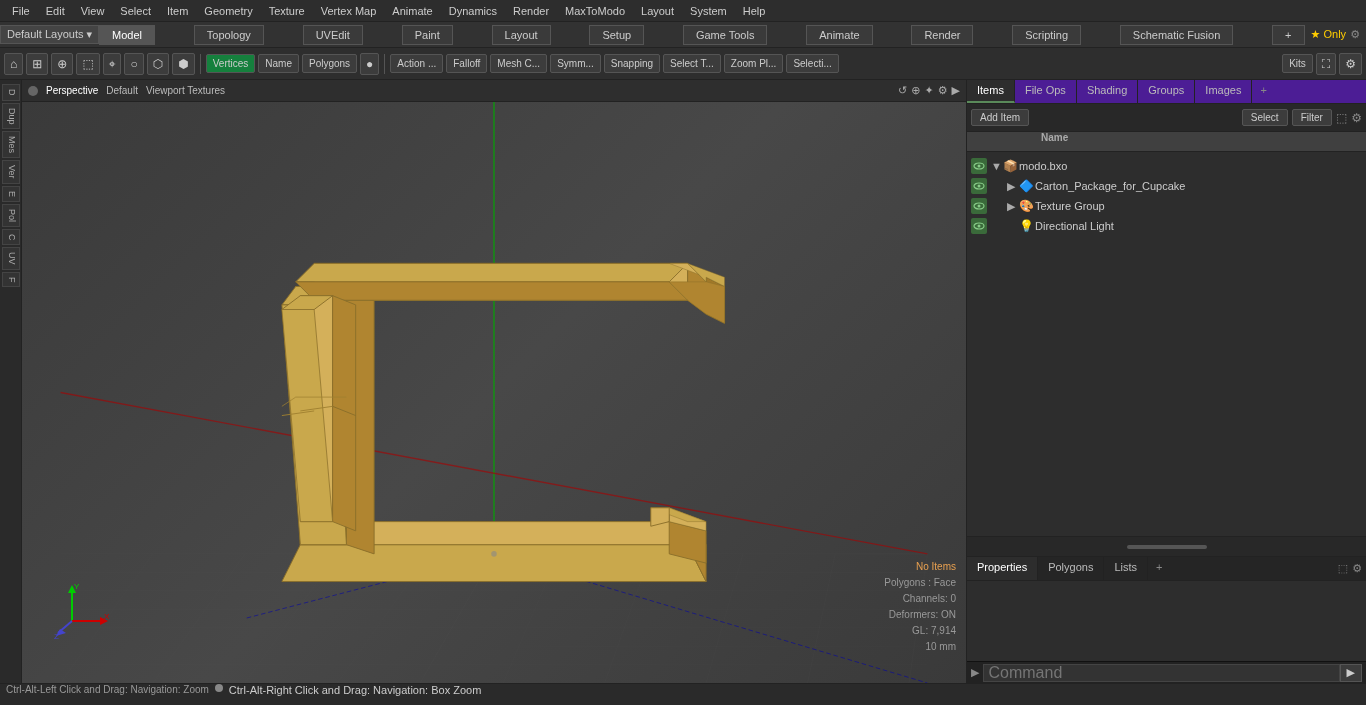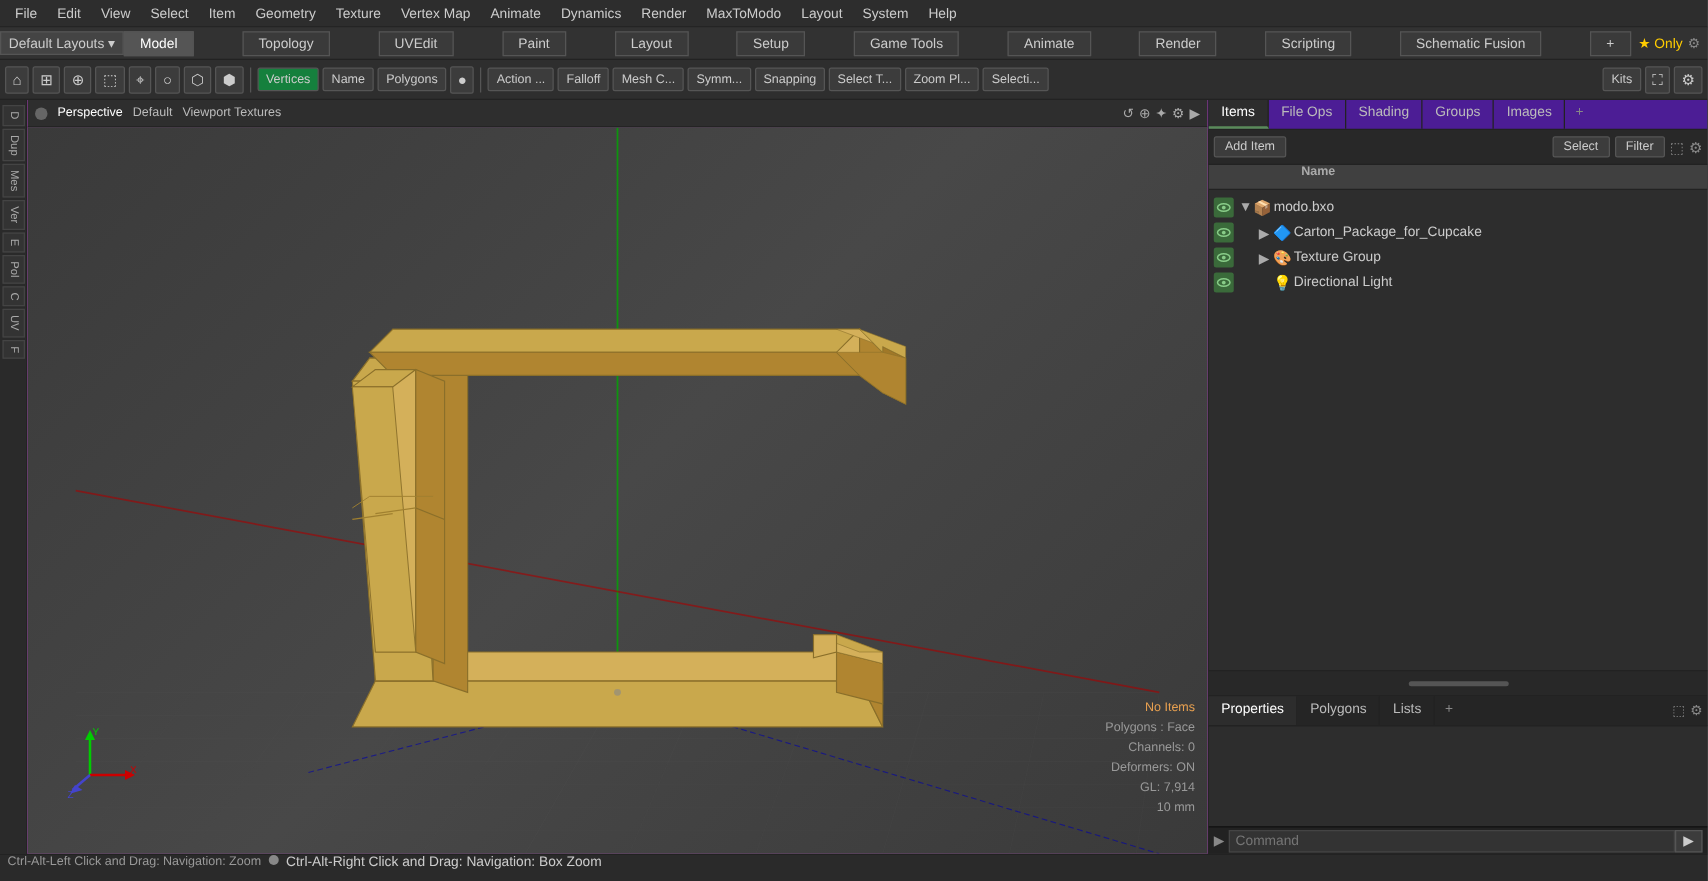--- a/index.html
+++ b/index.html
@@ -91,21 +91,21 @@
     #properties-panel { border-top: 1px solid #222; }
     #prop-tabs { display: flex; background: #252525; height: 24px; border-bottom: 1px solid #222; }
     .prop-tab { padding: 4px 10px; color: #bbb; cursor: pointer; font-size: 11px; border-right: 1px solid #222; }
     .prop-tab.active { background: #2d2d2d; color: #fff; }
     .prop-tab-add { padding: 4px 8px; color: #888; cursor: pointer; }
     #prop-content { padding: 8px; color: #888; font-size: 11px; height: 80px; }
 
     
     #command-bar { display: flex; align-items: center; background: #222; height: 22px; border-top: 1px solid #111; padding: 0 4px; }
     #command-arrow { color: #888; margin-right: 4px; }
-    #command-input { flex: 1; background: #333; border: 1px solid #444; color: #ccc; padding: 1px 4px; font-size: 11px; height: 18px; }
+    #command-input { flex: 1; background: #333; border: 1px solid #444; color: #ccc; padding: 1px 4px; font-size: 16px; height: 18px; }
     #command-run-btn { background: #3c3c3c; border: 1px solid #555; color: #ccc; padding: 1px 6px; cursor: pointer; font-size: 11px; height: 18px; }
 
     
     #model-svg { position: absolute; top: 0; left: 0; width: 100%; height: 100%; }
 
     
     #axis-indicator { position: absolute; bottom: 40px; left: 30px; }
   </style>
 </head>
 <body>

